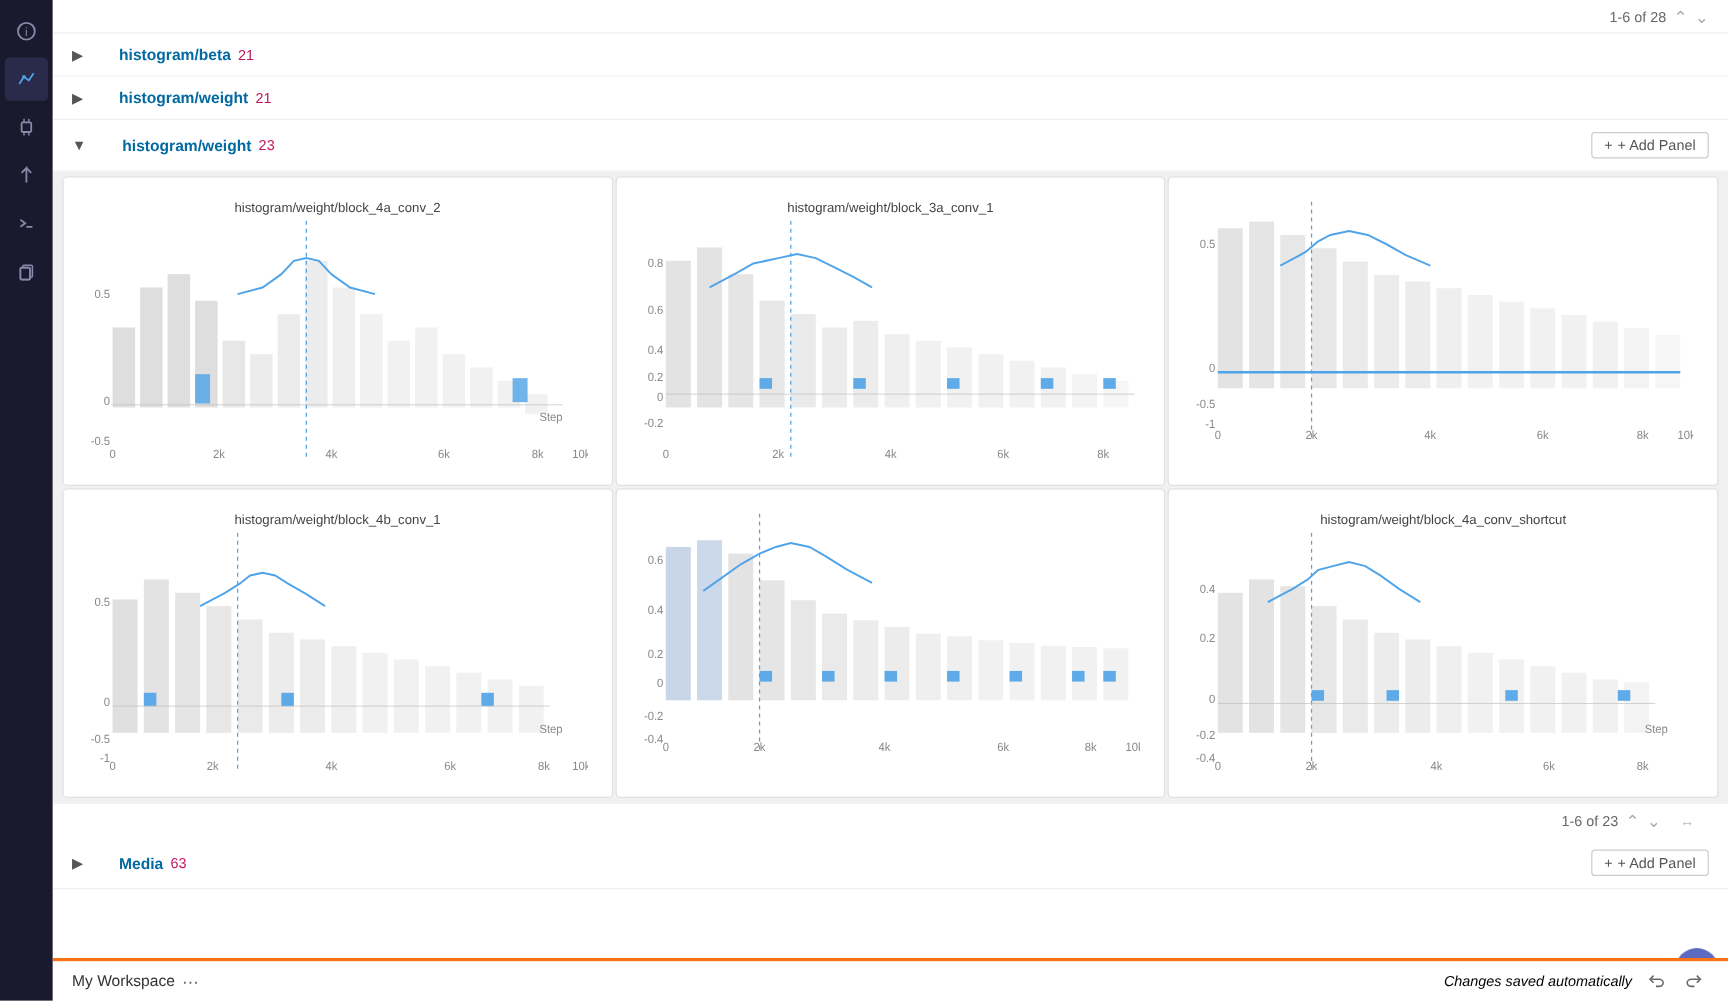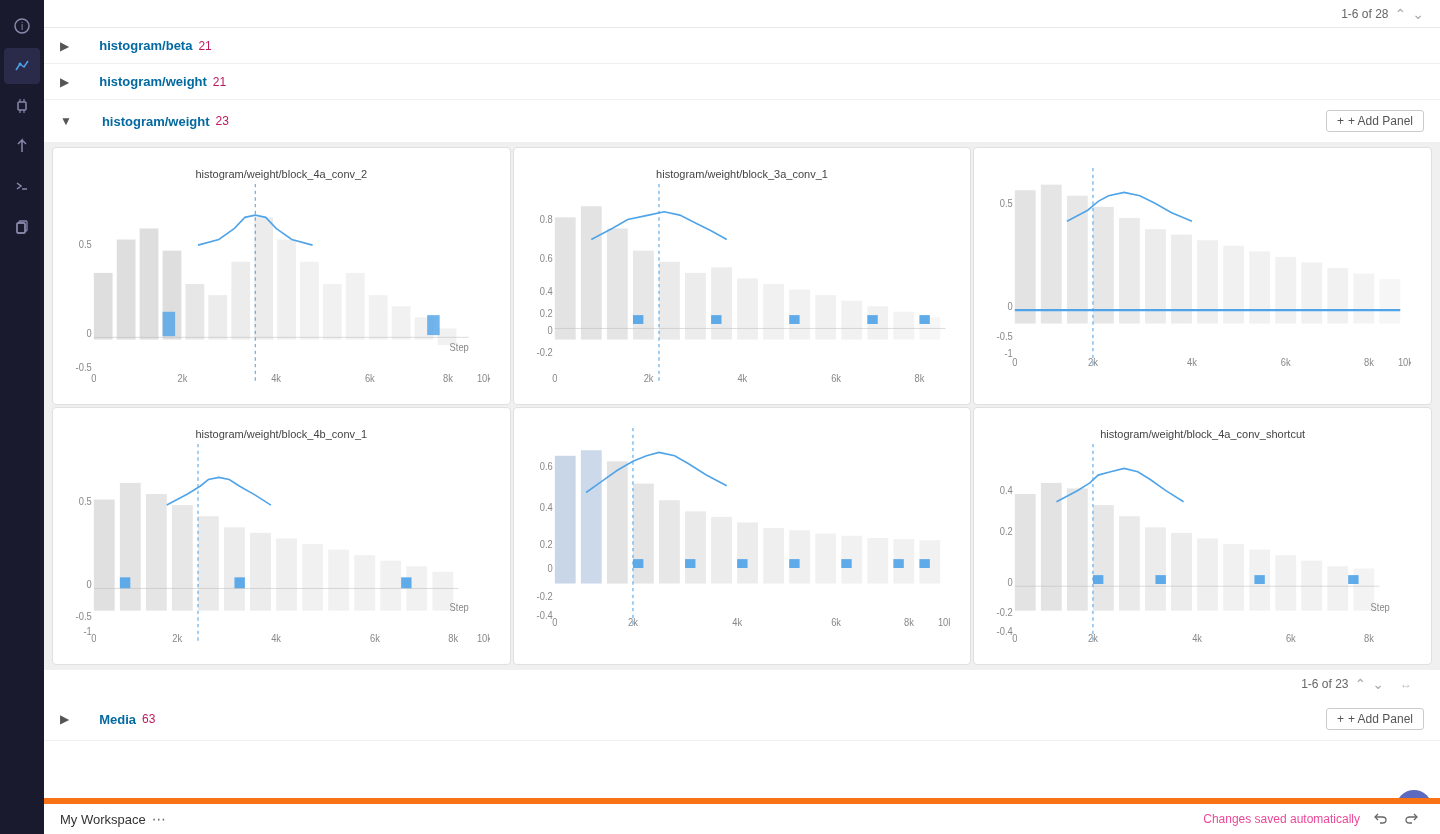--- a/index.html
+++ b/index.html
@@ -180,21 +180,21 @@
       border-top: 1px solid #f0f0f0;
     }
 
     
     .bottom-bar {
       display: flex;
       align-items: center;
       padding: 0 16px;
       height: 36px;
       background: #fff;
-      border-top: 6px solid #f97316;
+      border-top: 3px solid #f97316;
       position: fixed;
       bottom: 0;
       left: 44px;
       right: 0;
       z-index: 10;
       margin-top: 10px;
     }
     .workspace-label {
       font-size: 13px;
       color: #333;
@@ -207,21 +207,22 @@
       cursor: pointer;
     }
     .bottom-right {
       margin-left: auto;
       display: flex;
       align-items: center;
       gap: 8px;
     }
     .autosave-text {
       font-size: 12px;
-      color: #ec4899;
+      color: #000000;
+      font-style: italic;
     }
     .bottom-icon-btn {
       width: 24px;
       height: 24px;
       display: flex;
       align-items: center;
       justify-content: center;
       color: #888;
       cursor: pointer;
       font-size: 14px;

